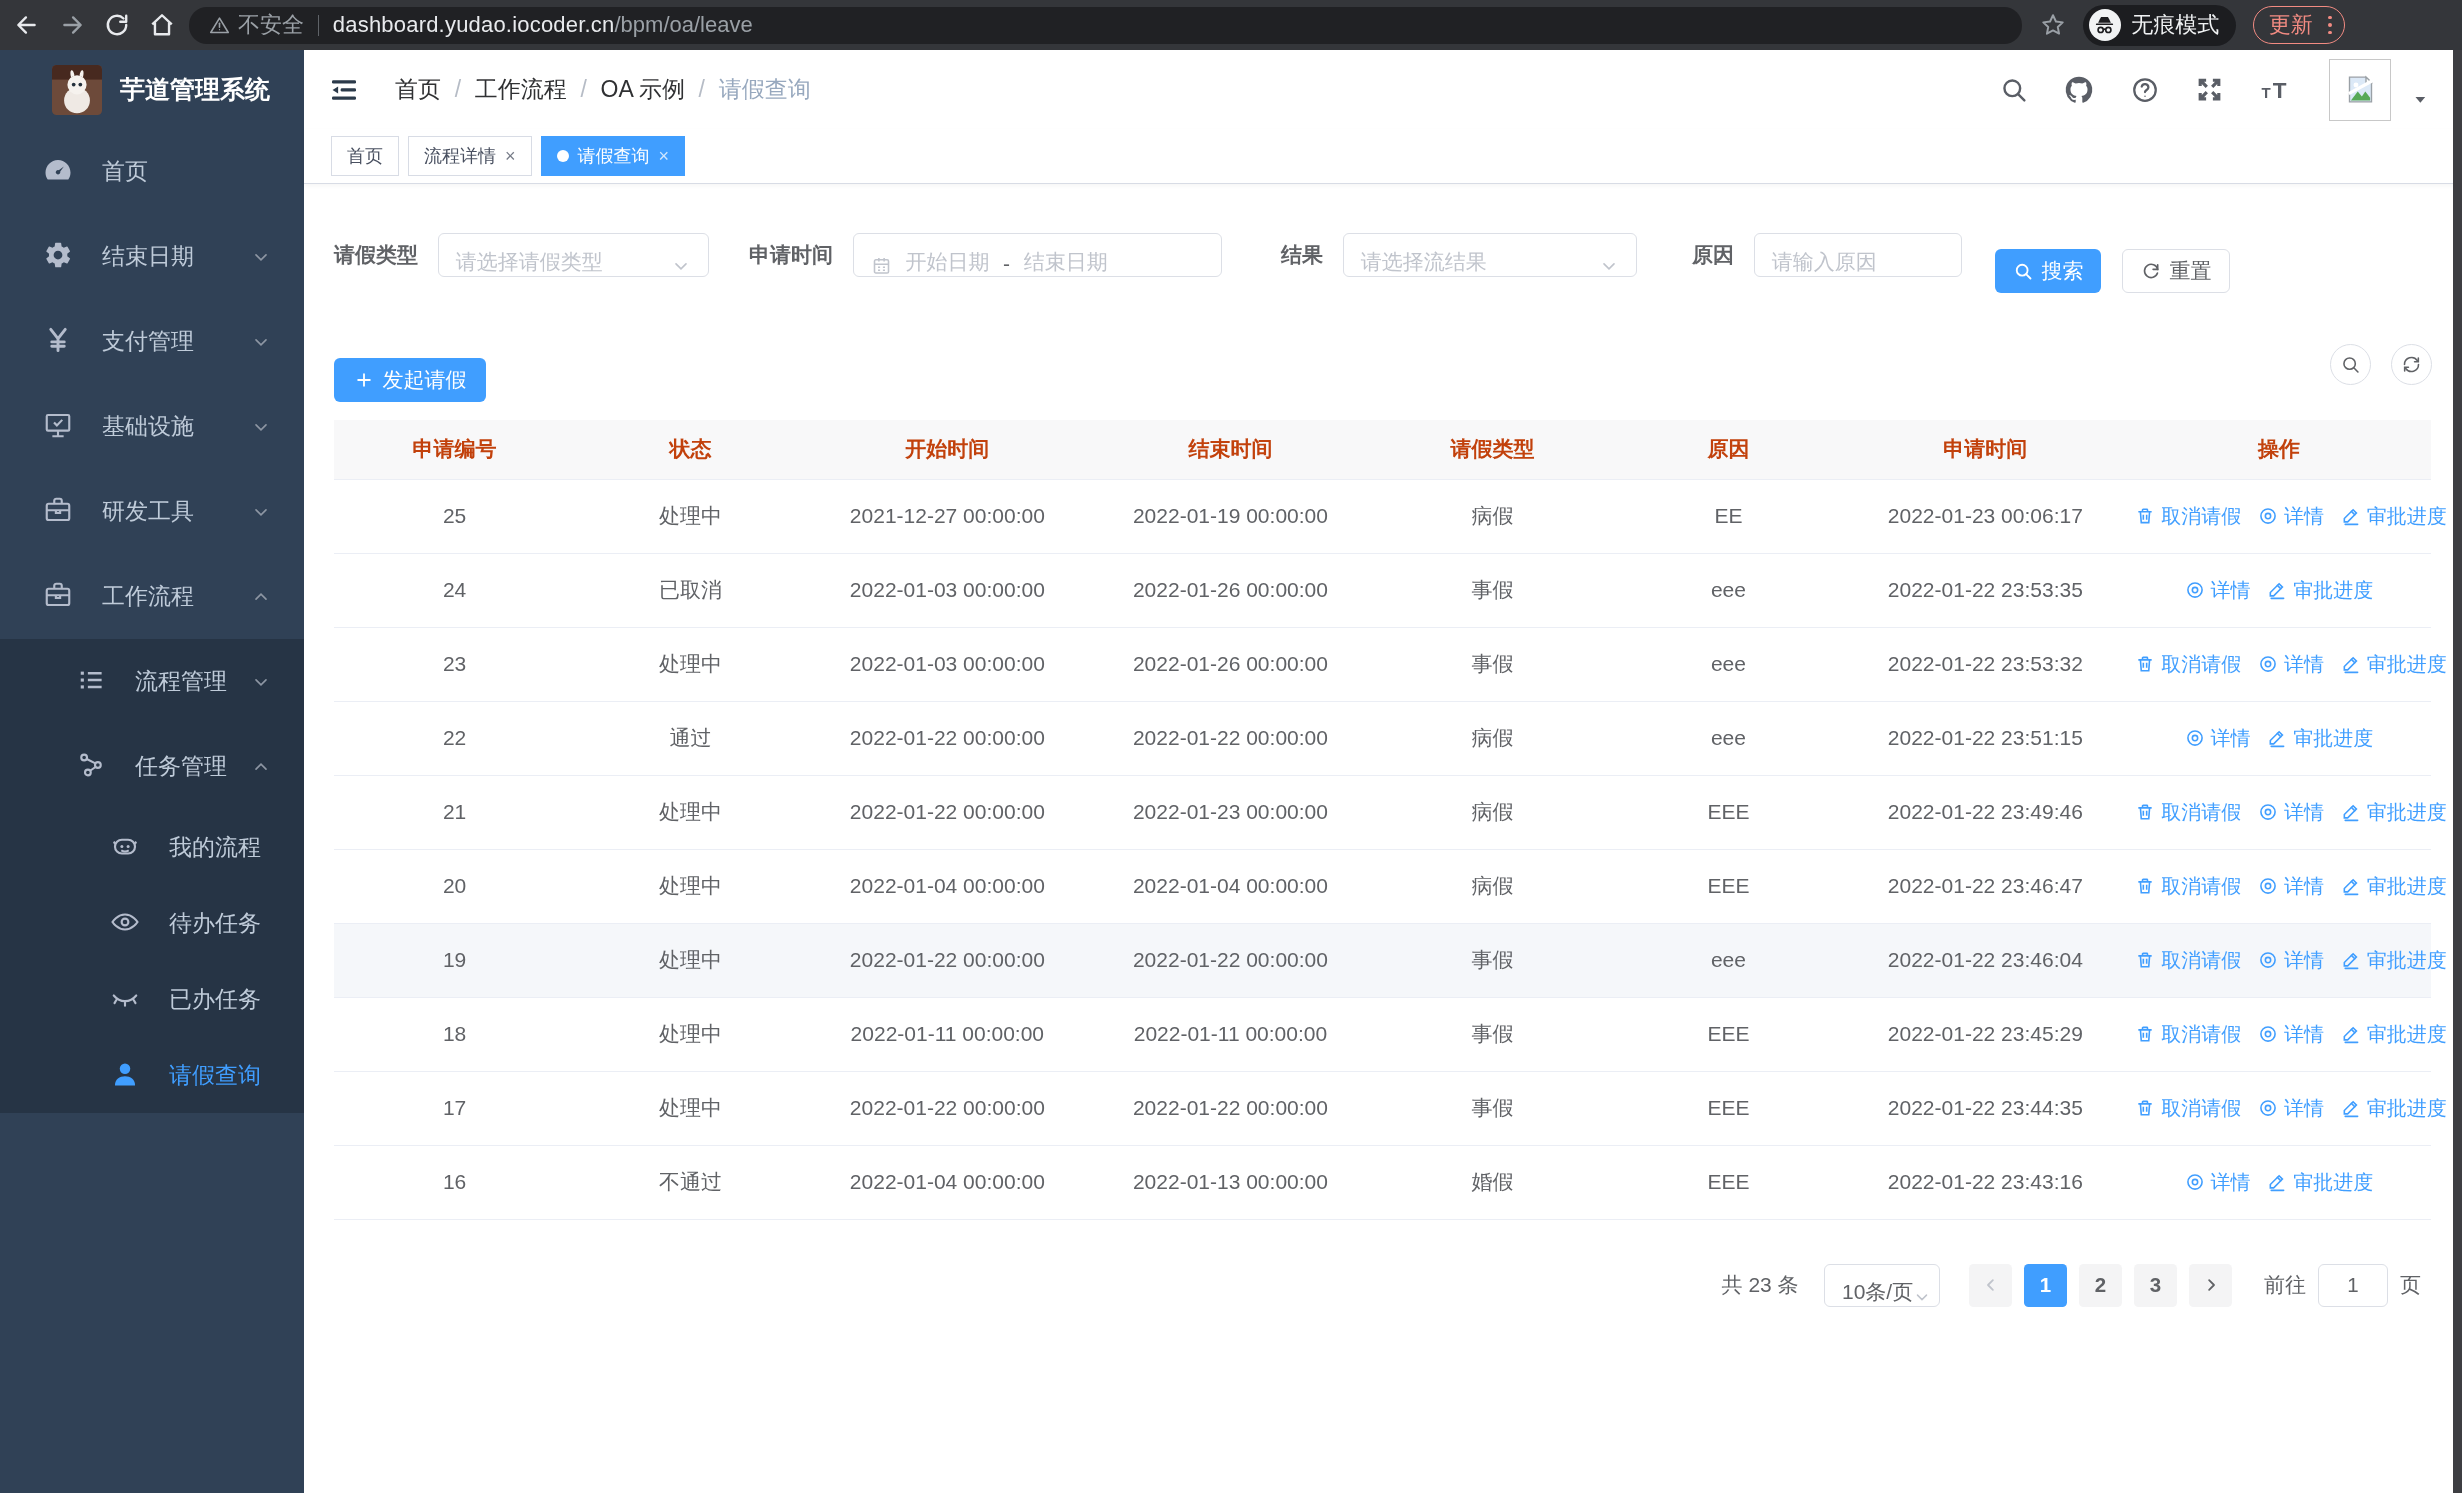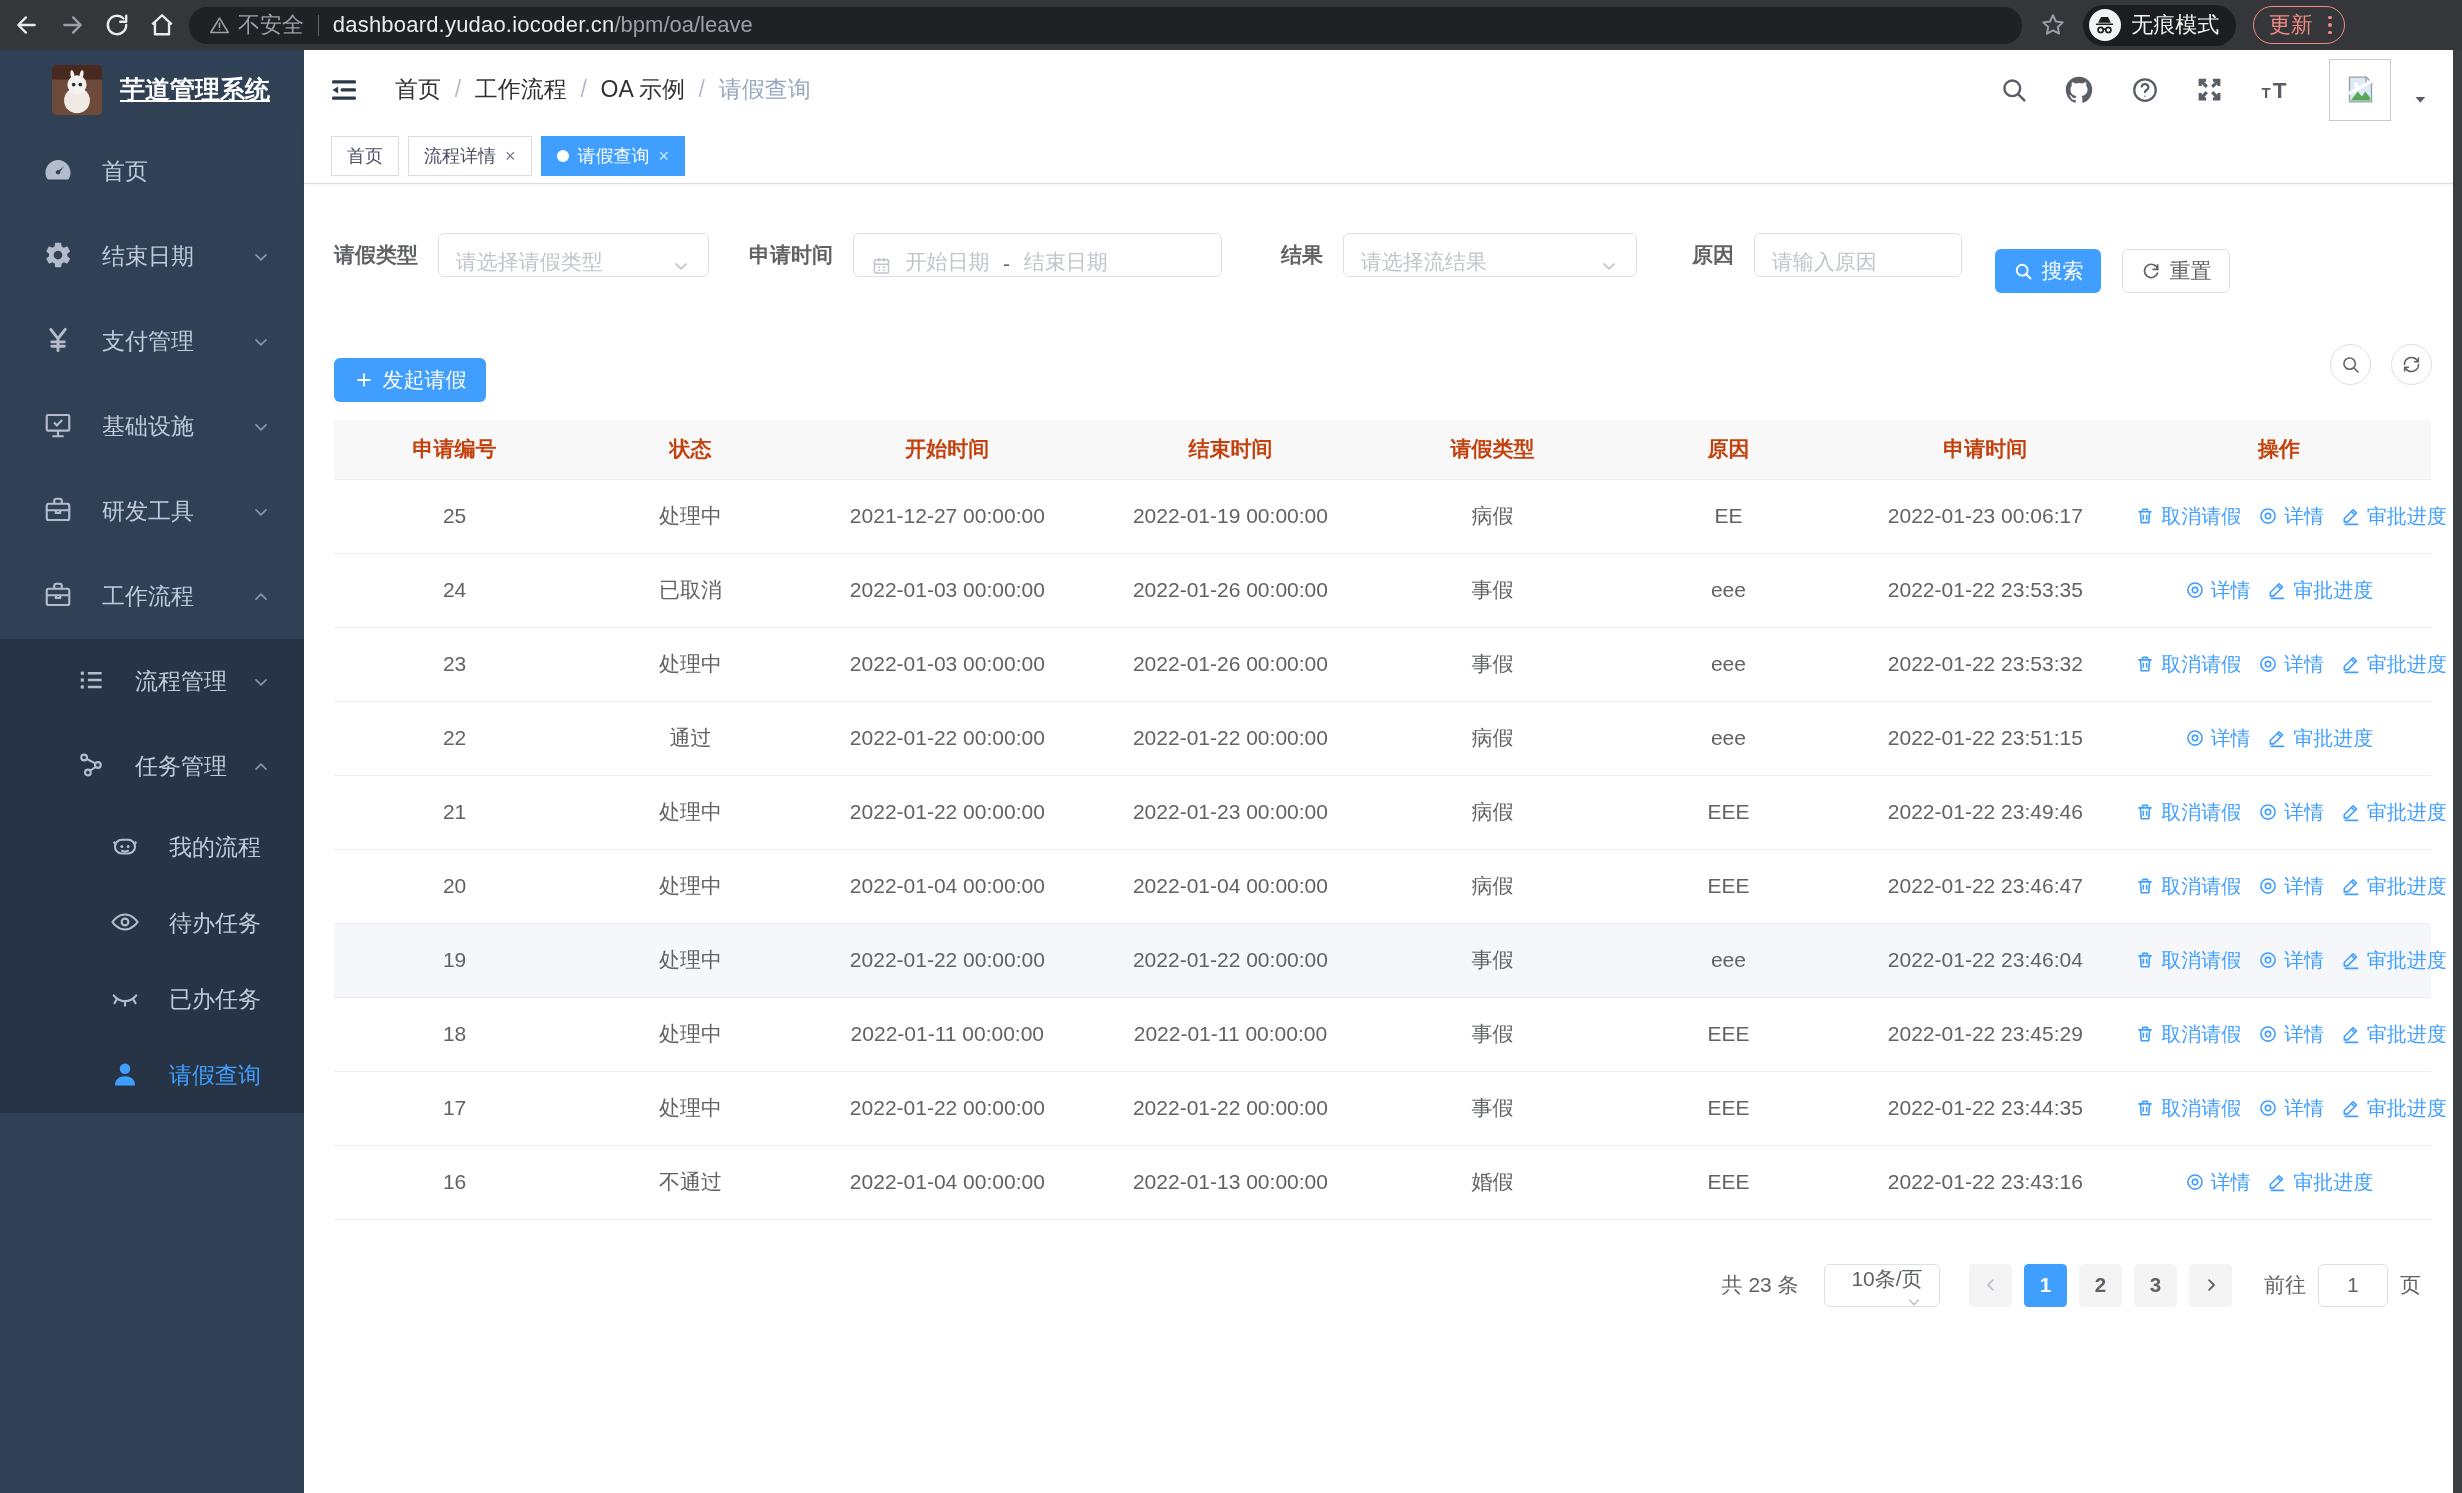--- a/index.html
+++ b/index.html
@@ -25,21 +25,21 @@
   .dots i { width:3.8px; height:3.8px; border-radius:50%; background:#f28b82; }
 
   
   .app { display:flex; height:1443px; position:relative; }
   .scroll-strip { position:absolute; right:0; top:0; width:9px; height:100%; background:#3d3e42; z-index:50; }
 
   
   .sidebar { width:304px; flex-shrink:0; background:#304156; color:#bfcbd9; overflow:hidden; }
   .logo-row { height:79px; display:flex; align-items:center; padding-left:52px; gap:18px; cursor:pointer; }
   .logo-img { width:50px; height:50px; border-radius:4.6px; overflow:hidden; flex-shrink:0; }
-  .logo-title { font-size:25px; font-weight:700; color:#fff; white-space:nowrap;text-decoration:underline; }
+  .logo-title { font-size:25px; font-weight:700; color:#fff; white-space:nowrap; }
   .menu-item { height:85px; display:flex; align-items:center; font-size:23px; cursor:pointer; }
   .menu-item.l3 { height:76px; }
   .menu-item.sub { background:#263445; }
   .menu-item .mi-icon { width:33px; height:33px; margin-right:26px; flex-shrink:0; color:#b4bccc; }
   .menu-item.l1 { padding-left:43px; }
   .menu-item.l2 { padding-left:76px; }
   .menu-item.l3 { padding-left:110px; }
   .menu-item .mi-label { flex:1; white-space:nowrap; }
   .menu-item .mi-chev { width:20px; height:20px; margin-right:33px; color:#8d96a3; }
   .menu-item.active { color:#409eff; }
@@ -93,21 +93,21 @@
   table.grid { width:calc(100% - 61px); margin:18px 30px 0 30px; border-collapse:collapse; table-layout:fixed; }
   .grid thead th { background:#f8f8f9; height:59px; font-size:21px; font-weight:700; color:#c2410c; text-align:center; border-bottom:1.5px solid #ebeef5; white-space:nowrap; }
   .grid tbody td { height:74px; border-bottom:1.5px solid #ebeef5; font-size:21px; color:#606266; text-align:center; white-space:nowrap; }
   .grid tbody tr.highlight td { background:#f5f7fa; }
   .act { color:#409eff; font-size:20px; display:inline-flex; align-items:center; gap:6px; margin:0 8.4px; cursor:pointer; vertical-align:middle; }
   .act svg { width:20px; height:20px; }
 
   
   .pagination { display:flex; align-items:center; justify-content:flex-end; gap:12px; margin:44px 41px 0 0; font-size:21px; color:#606266; }
   .p-total { margin-right:13.7px; white-space:nowrap; }
-  .p-size { width:116px; height:43px; margin:0 16.7px 0 0; color:#606266;flex-direction:column; }
+  .p-size { width:116px; height:43px; margin:0 16.7px 0 0; color:#606266; }
   .p-size .val { color:#606266; white-space:nowrap; }
   .pbtn { min-width:43px; height:43px; padding:0 6px; background:#f4f4f5; border-radius:4.6px; display:flex; align-items:center; justify-content:center; font-size:20.5px; font-weight:700; color:#606266; cursor:pointer; }
   .pbtn.active { background:#409eff; color:#fff; }
   .pbtn.prev { color:#c0c4cc; }
   .p-goto { display:flex; align-items:center; gap:12px; margin-left:20px; white-space:nowrap; }
   .goto-input { width:70px; height:43px; border:1.5px solid #dcdfe6; border-radius:6px; text-align:center; font-size:20.5px; color:#606266; outline:none; font-family:inherit; }
 </style>
 </head>
 <body>
 

